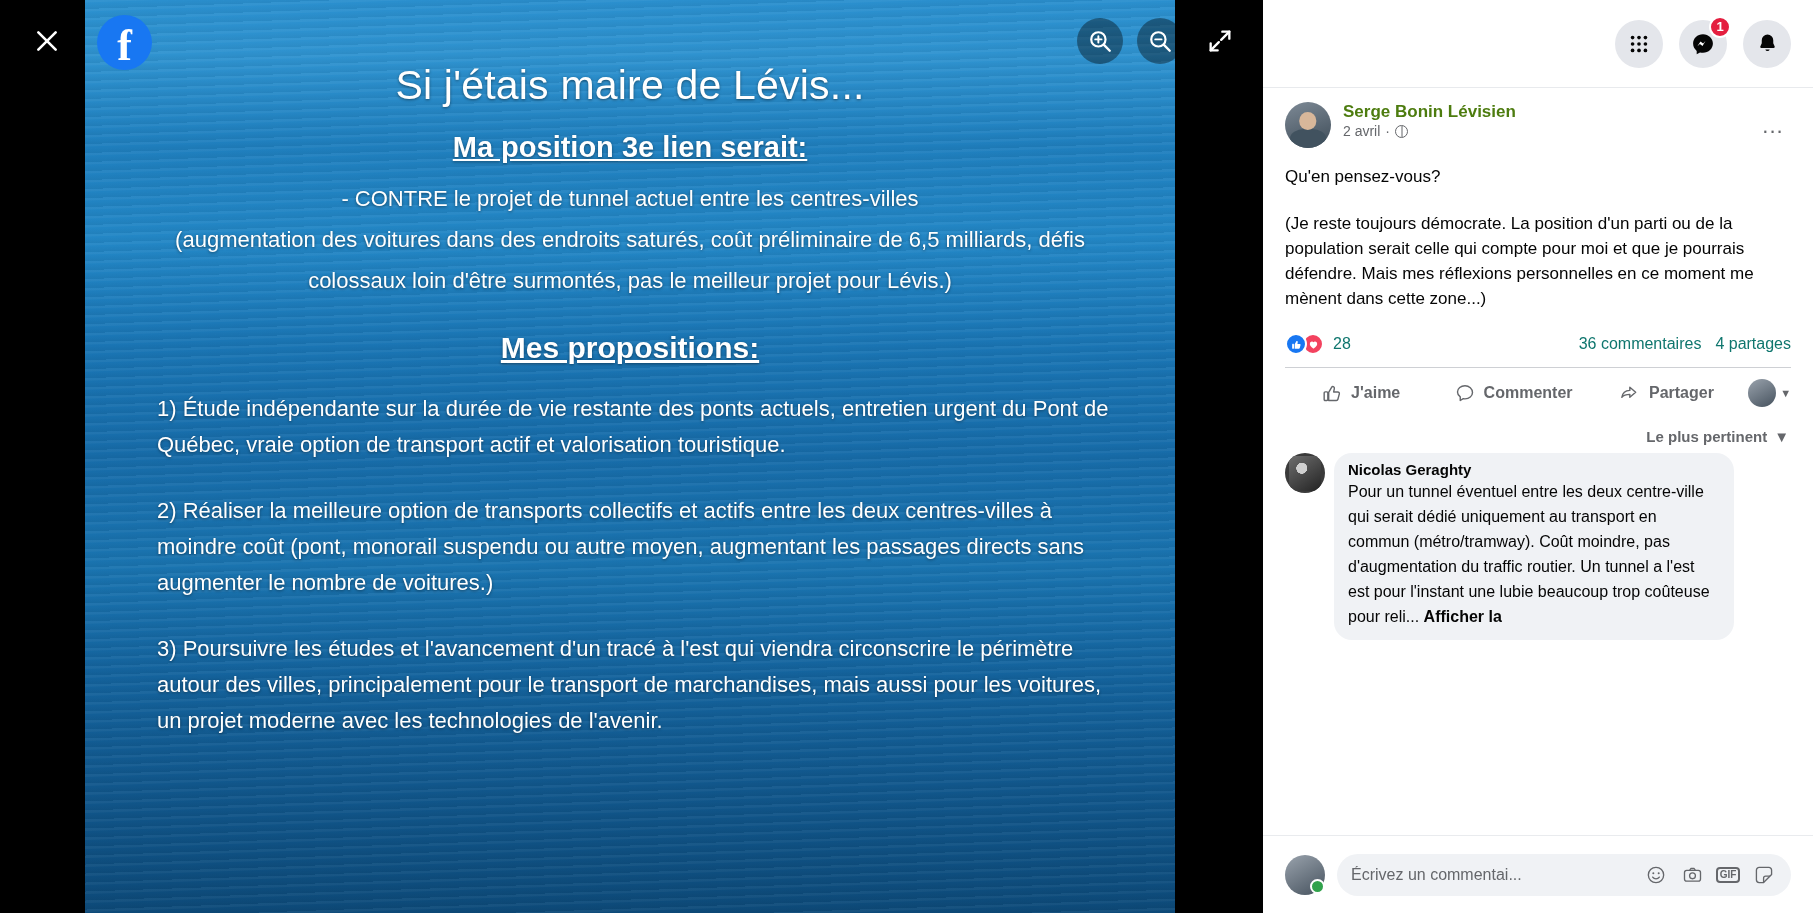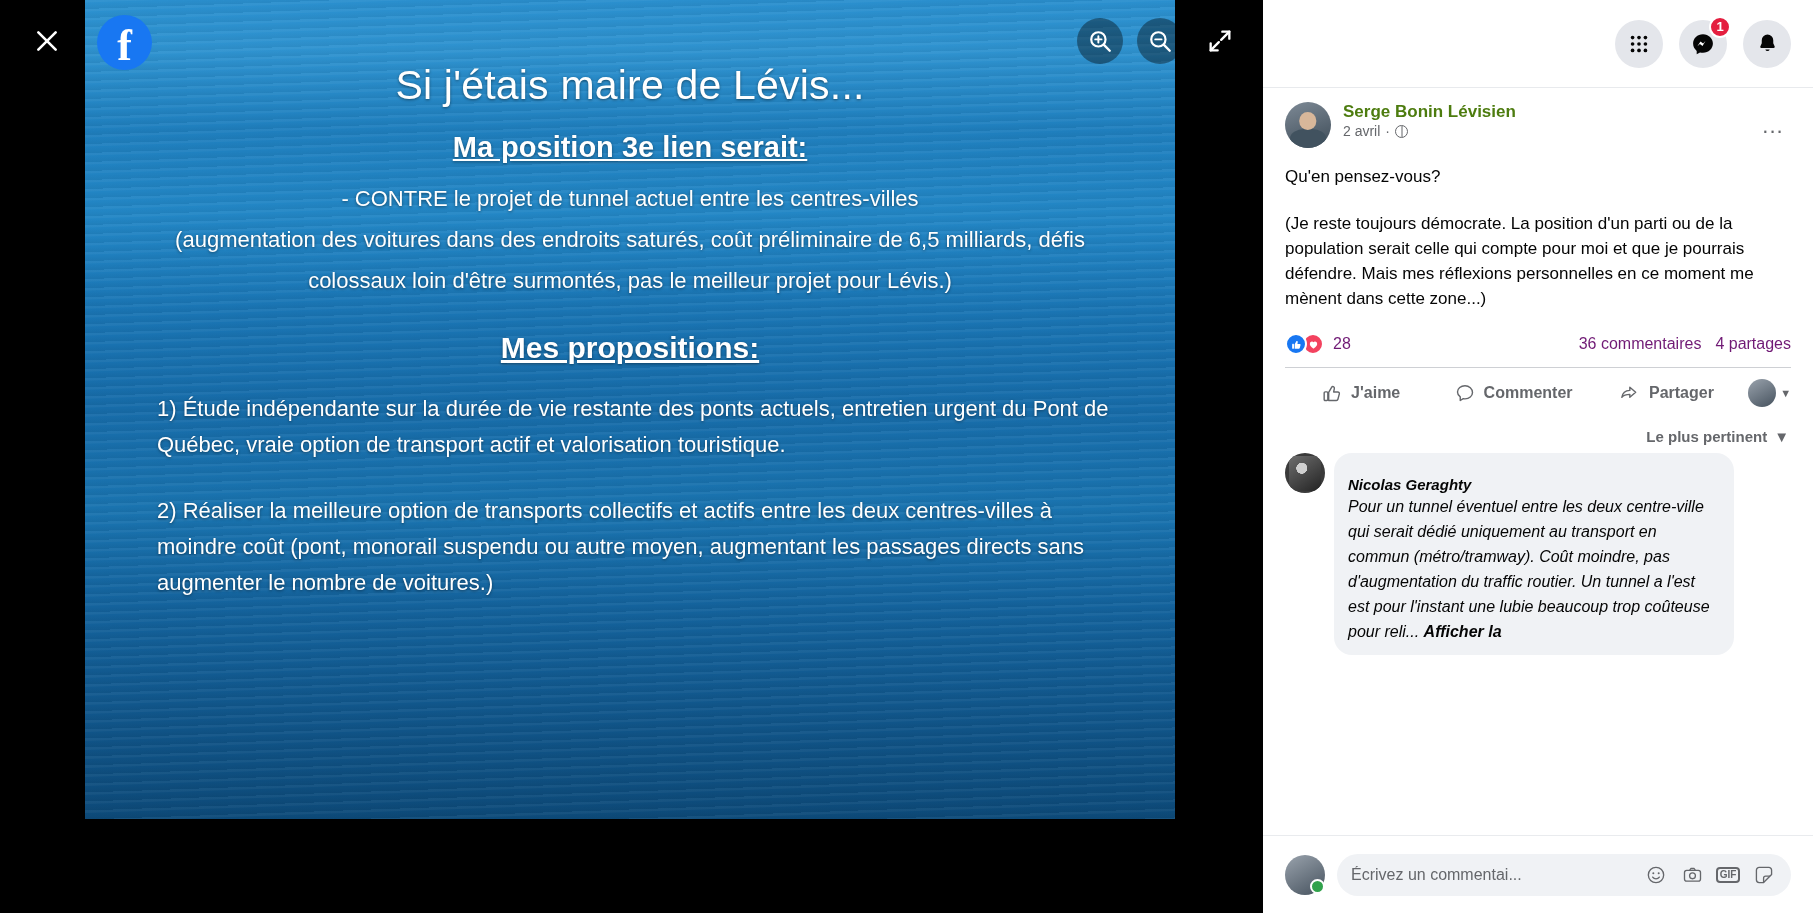--- a/index.html
+++ b/index.html
@@ -67,21 +67,21 @@
     color: #fff;
     display: flex; align-items: center; justify-content: center;
     cursor: pointer;
   }
   .ctl.plain { background: transparent; }
 
   
   .photo {
     position: absolute;
     left: 85px; top: 0;
-    width: 1090px; height: 819px;
+    width: 1090px; height: 913px;
     background:
       linear-gradient(180deg,
         #2a8fce 0%,
         #2f93d0 6%,
         #1f7fbe 16%,
         #2387c6 26%,
         #1a75b4 38%,
         #176ca9 50%,
         #1a74b0 62%,
         #14639d 74%,
@@ -264,21 +264,21 @@
     color: #050505;
   }
   .ptext p + p { margin-top: 22px; }
 
   .counts {
     display: flex;
     align-items: center;
     margin-top: 22px;
     padding-bottom: 12px;
     font-size: 16px;
-    color: #701a75;
+    color: #0f766e;
   }
   .reactions { display: flex; align-items: center; gap: 0; }
   .rx {
     width: 22px; height: 22px;
     border-radius: 50%;
     display: flex; align-items: center; justify-content: center;
     font-size: 12px;
     color: #fff;
     border: 2px solid #fff;
   }
@@ -348,23 +348,22 @@
     position: absolute;
     inset: 8% 10% 6% 10%;
     border-radius: 6px;
     background:
       radial-gradient(circle at 40% 35%, #cfcfcf 0 18%, transparent 19%),
       linear-gradient(145deg,#6d6d6d,#242424);
   }
   .c-body {
     background: #f0f2f5;
     border-radius: 18px;
-    padding: 23px 14px 11px 14px;
+    padding: 8px 14px 11px 14px;
     max-width: 400px;
-    font-style: italic;
   }
   .c-name {
     font-size: 15px;
     font-weight: bold;
     color: #050505;
     cursor: pointer;
   }
   .c-text {
     font-size: 16px;
     line-height: 25px;
@@ -482,20 +481,21 @@
 
     <div class="photo">
       <div class="photo-inner">
         <div class="ph-title">Si j'étais maire de Lévis...</div>
         <div class="ph-sub">Ma position 3e lien serait:</div>
         <div class="ph-para">- CONTRE le projet de tunnel actuel entre les centres-villes</div>
         <div class="ph-para">(augmentation des voitures dans des endroits saturés, coût préliminaire de 6,5 milliards, défis colossaux loin d'être surmontés, pas le meilleur projet pour Lévis.)</div>
         <div class="ph-head2">Mes propositions:</div>
         <div class="ph-item">1) Étude indépendante sur la durée de vie restante des ponts actuels, entretien urgent du Pont de Québec, vraie option de transport actif et valorisation touristique.</div>
         <div class="ph-item">2) Réaliser la meilleure option de transports collectifs et actifs entre les deux centres-villes à moindre coût (pont, monorail suspendu ou autre moyen, augmentant les passages directs sans augmenter le nombre de voitures.)</div>
+        <div class="ph-item">3) Poursuivre les études et l'avancement d'un tracé à l'est qui viendra circonscrire le périmètre autour des villes, principalement pour le transport de marchandises, mais aussi pour les voitures, un projet moderne avec les technologies de l'avenir.</div>
       </div>
     </div>
   </div>
 
   <div class="side">
 
     <div class="side-top">
       <div class="circ-btn">
         <svg width="22" height="22" viewBox="0 0 24 24">
           <g fill="#050505">

